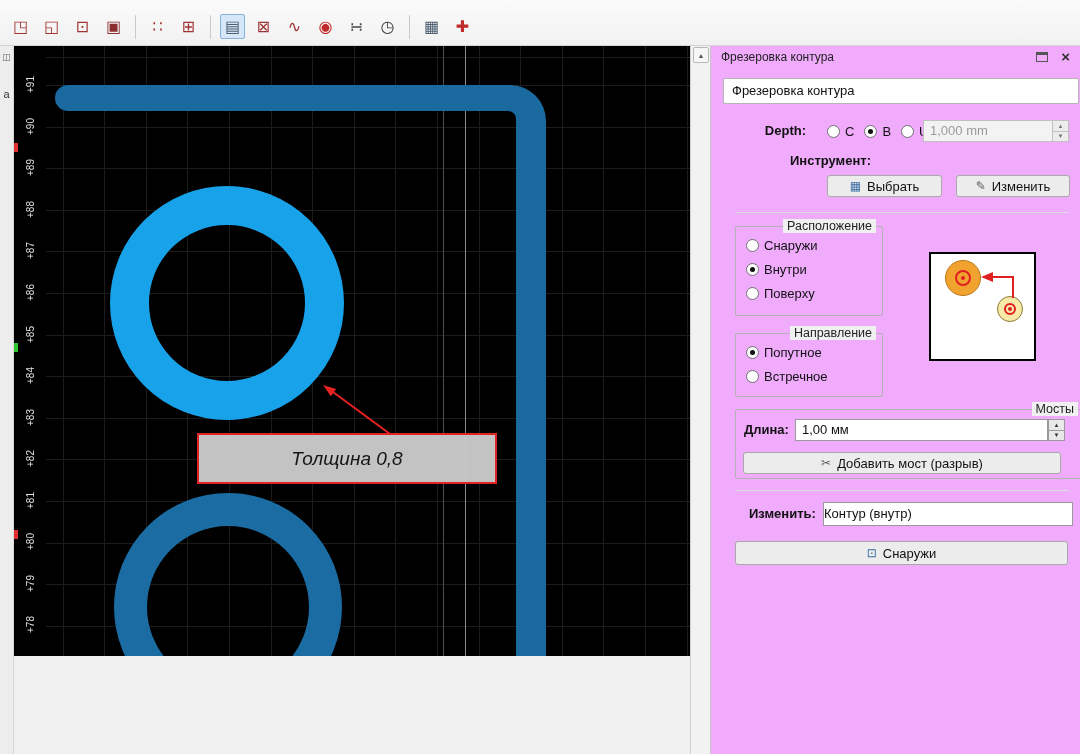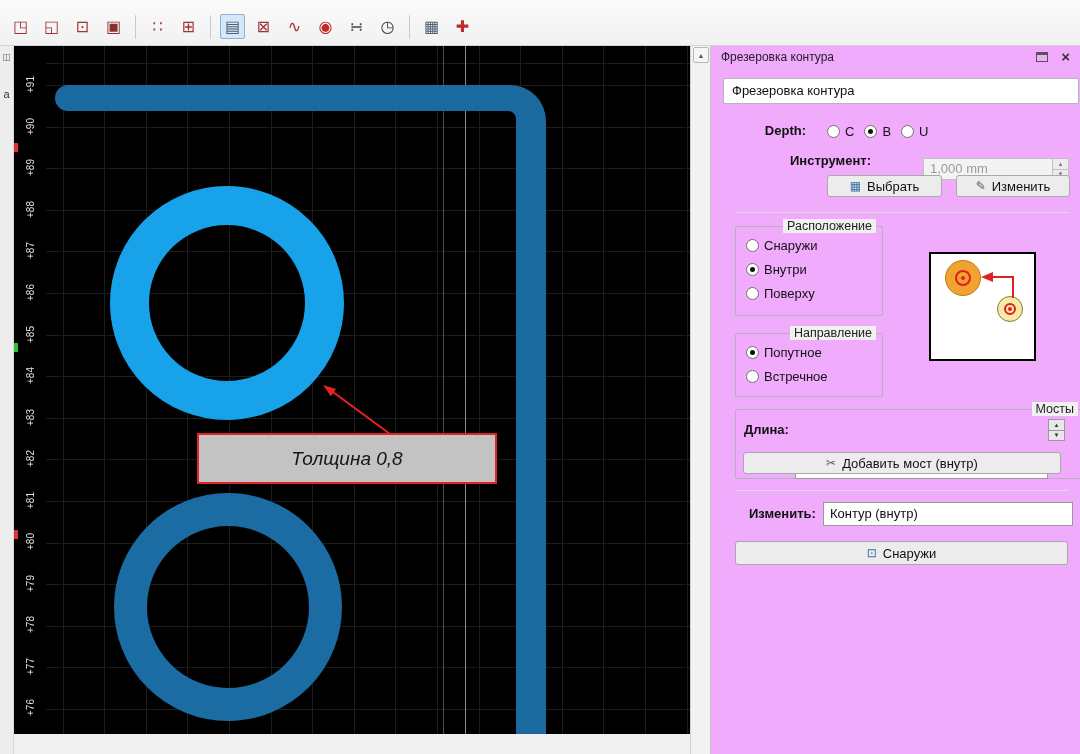--- a/index.html
+++ b/index.html
@@ -16,21 +16,21 @@
   .tb-cell.active { background:#d5e7f8; border-color:#86b3dc; }
   .tb-cell.sep { width:0; height:24px; border:none; border-left:1px solid #c9c9c9; margin:0 3px; }
 
   
   .side-strip { position:absolute; left:0; top:46px; width:14px; height:708px;
     background:#ededed; border-right:1px solid #d8d8d8; }
   .side-strip .tab-icon { display:block; text-align:center; margin-top:6px; font-size:9px; color:#666; }
   .side-strip .tab-label { display:block; text-align:center; margin-top:26px; font-size:11px; color:#333; }
 
   
-  .canvas { position:absolute; left:14px; top:46px; width:676px; height:688px; background:#000;
+  .canvas { position:absolute; left:14px; top:46px; width:676px; height:610px; background:#000;
     background-image:
       repeating-linear-gradient(to right, #1c1c1c 0 1px, transparent 1px 41.6px),
       repeating-linear-gradient(to bottom, #1c1c1c 0 1px, transparent 1px 41.6px);
     background-position: 7px 39px; overflow:hidden; }
   .vline { position:absolute; top:0; width:1px; height:708px; }
   .v1 { left:429px; background:#4f4f4f; }
   .v2 { left:451px; background:#8c8c8c; }
   .trace-svg { position:absolute; left:0; top:0; z-index:1; }
   .ring { position:absolute; border-radius:50%; z-index:2; }
   .ring1 { left:96px; top:140px; width:234px; height:234px; border:39px solid #18a2ea; }
@@ -63,21 +63,21 @@
   .close-btn { position:absolute; right:10px; top:2px; font-size:15px; font-weight:bold; color:#333; line-height:18px; }
 
   .header-box { position:absolute; left:12px; top:32px; width:356px; height:26px; background:#fff;
     border:1px solid #b5b5b5; border-radius:2px; line-height:24px; padding-left:8px; }
   .lbl-depth { position:absolute; left:43px; top:74px; width:52px; height:22px; line-height:22px; text-align:right; font-weight:bold; }
   .depth-radios { position:absolute; left:116px; top:74px; height:22px; display:flex; align-items:center; gap:10px; }
   .radio-row { display:flex; align-items:center; gap:5px; }
   .radio { width:13px; height:13px; border:1px solid #707070; border-radius:50%; background:#fff; position:relative; flex:none; }
   .radio.checked::after { content:''; position:absolute; left:3px; top:3px; width:5px; height:5px; border-radius:50%; background:#111; }
 
-  .spinbox { position:absolute; background:#f3f3f3; border:1px solid #c0c0c0;margin-top:38px; }
+  .spinbox { position:absolute; background:#f3f3f3; border:1px solid #c0c0c0; }
   .spinbox.disabled .spin-value { color:#9a9a9a; }
   .spin-value { position:absolute; left:6px; top:0; line-height:20px; }
   .spin-btns { position:absolute; right:0; top:0; bottom:0; width:16px; border-left:1px solid #c0c0c0;
     display:flex; flex-direction:column; }
   .spin-btns span { flex:1; display:flex; align-items:center; justify-content:center; font-size:6px; color:#777; background:#ececec; }
   .spin-btns span:first-child { border-bottom:1px solid #c0c0c0; }
   .depth-spin { left:212px; top:74px; width:146px; height:22px; }
 
   .lbl-tool { position:absolute; left:35px; top:104px; height:22px; line-height:22px; font-weight:bold;margin-left:44px; }
   .tool-highlight { position:absolute; left:108px; top:99px; width:120px; height:31px; border:2px solid #dd2222; }
@@ -116,21 +116,21 @@
   .bridge-input { position:absolute; left:59px; top:9px; width:253px; height:22px; background:#fff; border:1px solid #9a9a9a; }
   .bridge-input .spin-value { color:#111; }
   .bridge-spin { position:absolute; left:312px; top:9px; width:17px; height:22px; border:1px solid #9a9a9a; background:#e8e8e8;
     display:flex; flex-direction:column; }
   .bridge-spin span { flex:1; display:flex; align-items:center; justify-content:center; font-size:6px; color:#333; }
   .bridge-spin span:first-child { border-bottom:1px solid #9a9a9a; }
   .btn-addbridge { position:absolute; left:7px; top:42px; width:318px; height:22px; }
 
   .lbl-name { position:absolute; left:38px; top:456px; height:24px; line-height:24px; font-weight:bold; }
   .name-input { position:absolute; left:112px; top:456px; width:250px; height:24px; background:#fff;
-    border:1px solid #9a9a9a; line-height:22px; padding-left:6px; }
+    border:1px solid #9a9a9a; line-height:22px; padding-left:0; }
   .btn-create { position:absolute; left:24px; top:495px; width:333px; height:24px; }
 </style>
 </head>
 <body>
 
 <div class="app">
 
   <div class="toolbar">
 
       <span class="tb-cell icon" style="color: rgb(160, 52, 52);">◳</span>
@@ -385,21 +385,21 @@
       <span class="lbl-length">Длина:</span>
       <div class="spinbox bridge-input">
         <span class="spin-value">1,00 мм</span>
       </div>
       <div class="bridge-spin">
           <span>▲</span>
           <span>▼</span>
         </div>
       <div class="btn btn-addbridge">
         <span class="btn-icon icon-gray">✂</span>
-        <span>Добавить мост (внутр)</span>
+        <span>Добавить мост (разрыв)</span>
       </div>
     </div>
 
     <div class="hsep sep2"></div>
 
     <span class="lbl-name">Изменить:</span>
     <div class="name-input">Контур (внутр)</div>
 
     <div class="btn btn-create">
       <span class="btn-icon icon-blue">⊡</span>

